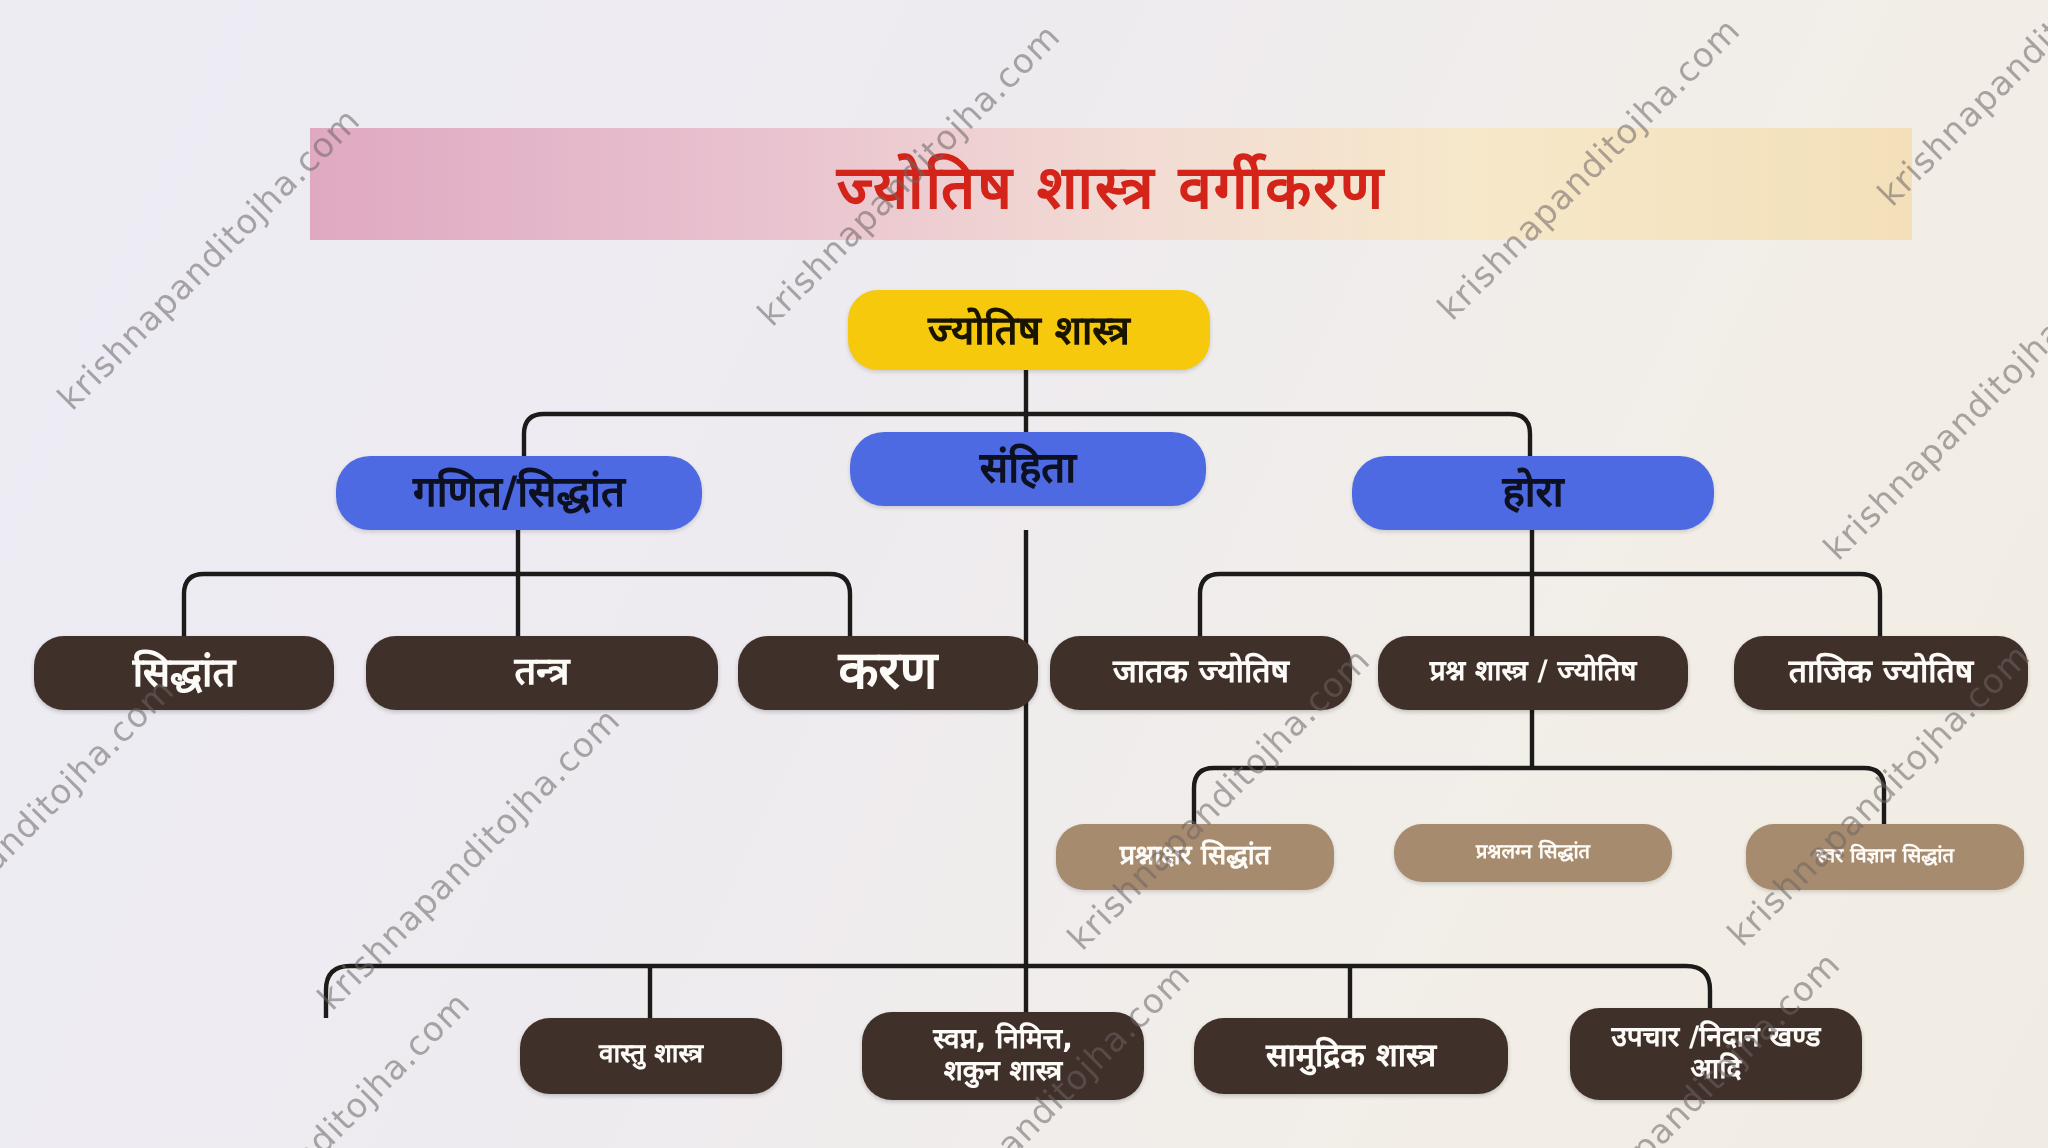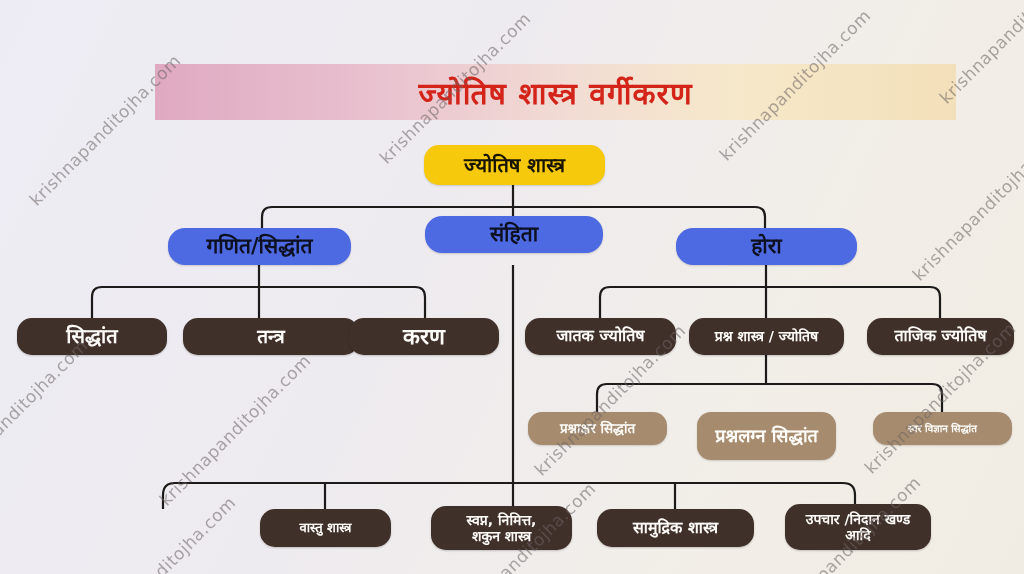--- a/index.html
+++ b/index.html
@@ -84,28 +84,28 @@
   </div>
 
   <div class="node yellow" style="left:424px;top:145px;width:181px;height:40px">ज्योतिष शास्त्र</div>
 
   <div class="node blue" style="left:168px;top:228px;width:183px;height:37px">गणित/सिद्धांत</div>
   <div class="node blue" style="left:425px;top:216px;width:178px;height:37px">संहिता</div>
   <div class="node blue" style="left:676px;top:228px;width:181px;height:37px">होरा</div>
 
   <div class="node dark" style="left:17px;top:318px;width:150px;height:37px;font-size:20px">सिद्धांत</div>
   <div class="node dark" style="left:183px;top:318px;width:176px;height:37px;font-size:19px">तन्त्र</div>
-  <div class="node dark" style="left:349px;top:318px;width:150px;height:37px;font-size:22px">करण</div>
+  <div class="node dark" style="left:369px;top:318px;width:150px;height:37px;font-size:26px">करण</div>
 
   <div class="node dark" style="left:525px;top:318px;width:151px;height:37px;font-size:16px">जातक ज्योतिष</div>
   <div class="node dark" style="left:689px;top:318px;width:155px;height:37px;font-size:14px">प्रश्न शास्त्र / ज्योतिष</div>
   <div class="node dark" style="left:867px;top:318px;width:147px;height:37px;font-size:16px">ताजिक ज्योतिष</div>
 
   <div class="node tan" style="left:528px;top:412px;width:139px;height:33px;font-size:13.5px">प्रश्नाक्षर  सिद्धांत</div>
-  <div class="node tan" style="left:697px;top:412px;width:139px;height:48px;font-size:18px">प्रश्नलग्न  सिद्धांत</div>
+  <div class="node tan" style="left:697px;top:412px;width:139px;height:29px;font-size:10px">प्रश्नलग्न  सिद्धांत</div>
   <div class="node tan" style="left:873px;top:412px;width:139px;height:33px;font-size:10px">स्वर विज्ञान सिद्धांत</div>
 
   <div class="node dark" style="left:260px;top:509px;width:131px;height:38px;font-size:13px">वास्तु शास्त्र</div>
   <div class="node dark" style="left:431px;top:506px;width:141px;height:44px;font-size:14px">स्वप्न, निमित्त,
 शकुन शास्त्र</div>
   <div class="node dark" style="left:597px;top:509px;width:157px;height:38px;font-size:16px">सामुद्रिक शास्त्र</div>
   <div class="node dark" style="left:785px;top:504px;width:146px;height:46px;font-size:14px">उपचार /निदान खण्ड
 आदि</div>
 
   <div id="wm-layer">

